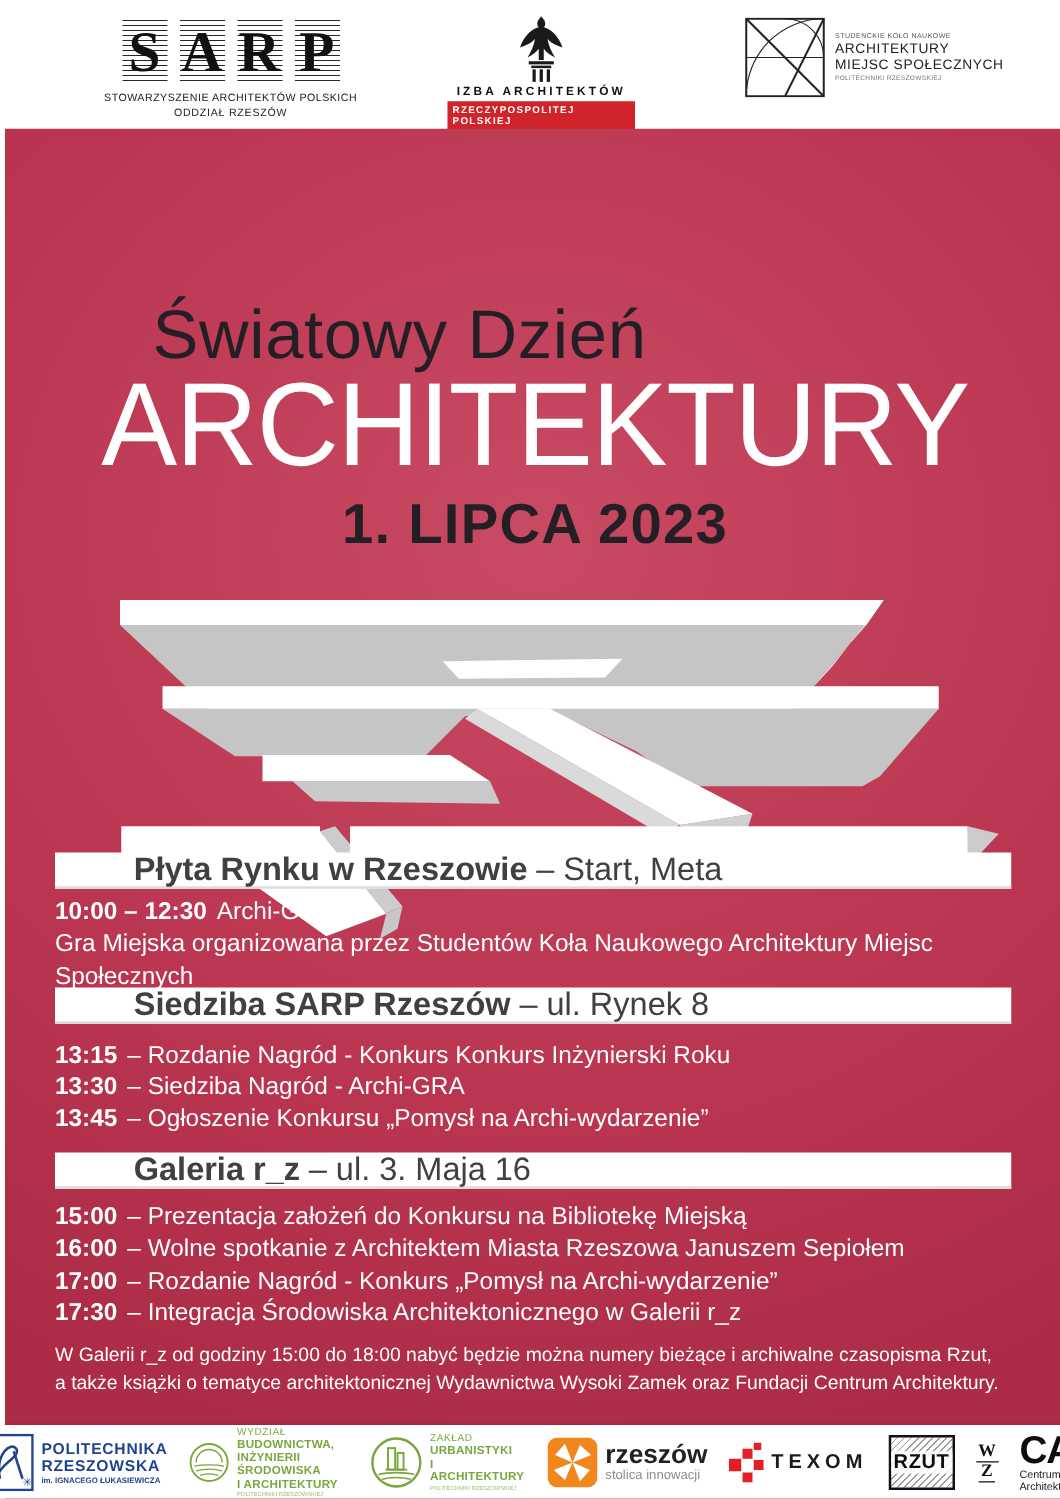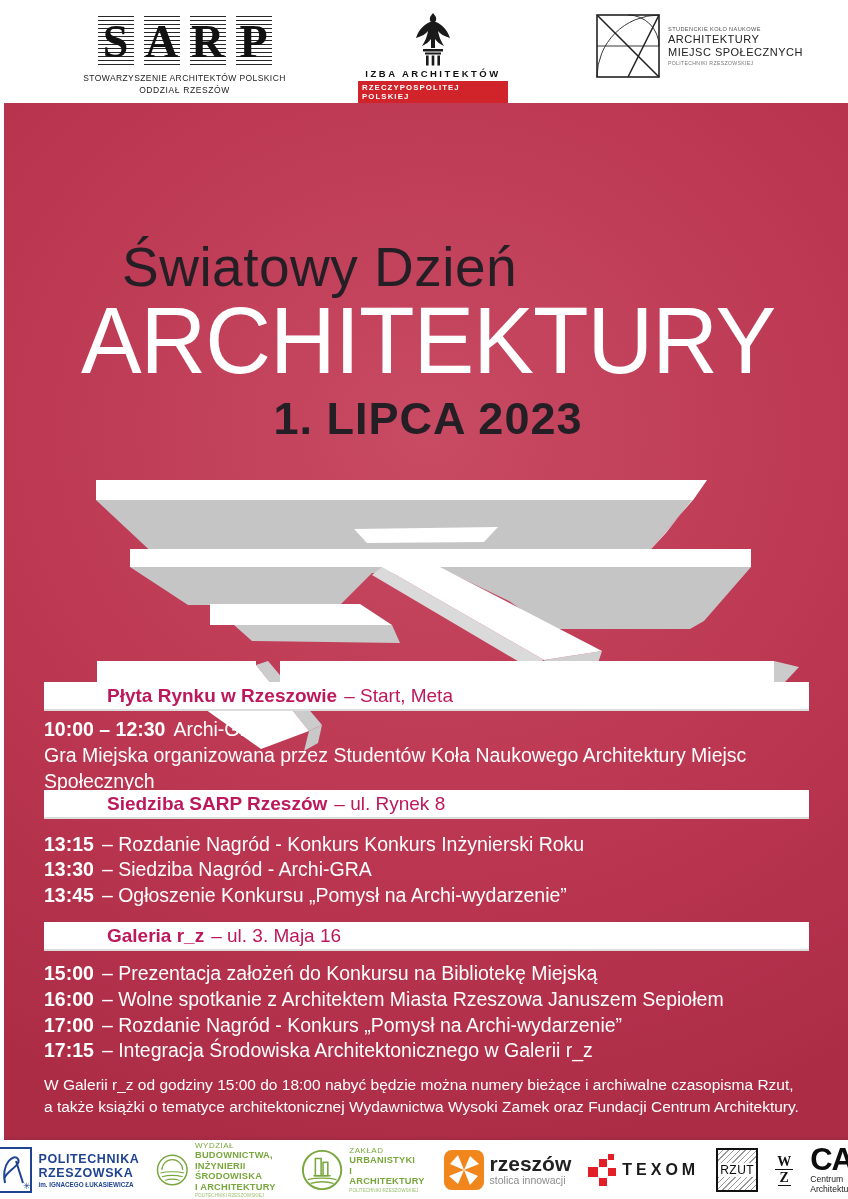--- a/index.html
+++ b/index.html
@@ -31,21 +31,21 @@
   .t-line1{position:absolute;left:118px;top:132px;font-size:55px;font-weight:300;
            color:#241e25;letter-spacing:.5px;}
   .t-line2{position:absolute;left:0;top:186px;width:848px;text-align:center;
            font-size:91px;font-weight:400;color:#fff;letter-spacing:-1px;
            transform:scaleY(1.04);}
   .t-date{position:absolute;left:0;top:290px;width:848px;text-align:center;
           font-size:45px;font-weight:700;color:#241e25;letter-spacing:1px;}
   .illu{position:absolute;left:0;top:360px;}
   
   .bar{position:absolute;left:40px;width:702px;height:27px;background:#fff;
-       padding-left:63px;display:flex;align-items:center;font-size:19px;color:#be185d;
+       padding-left:63px;display:flex;align-items:center;font-size:26px;color:#404040;
        border-bottom:2px solid #dcdcdc;}
   .bar .venue{font-weight:700;}
   .bar .addr{font-weight:400;margin-left:7px;}
   .event{position:absolute;left:40px;width:790px;font-size:19.5px;color:#fff;line-height:26px;}
   .event .time{font-weight:700;margin-right:8px;}
   .note{position:absolute;left:40px;width:790px;font-size:15.5px;color:#fff;line-height:22px;}
   
   .footer{position:absolute;left:0;top:1140px;width:848px;height:59px;background:#fff;
           display:flex;align-items:center;justify-content:center;gap:17px;
           box-shadow:0 -2px 3px rgba(0,0,0,.06);}
@@ -57,21 +57,21 @@
   .gr-top{font-size:8px;font-weight:400;letter-spacing:.5px;}
   .gr-l{font-size:9.3px;font-weight:800;letter-spacing:.2px;line-height:10.5px;}
   .gr-sub{font-size:4.6px;color:#9bbf6e;margin-top:1px;}
   .rz-text{display:flex;flex-direction:column;}
   .rz-t1{font-size:21px;color:#222;font-weight:600;line-height:20px;}
   .rz-sub{font-size:10.5px;color:#8c8c8c;}
   .texom-word{font-size:16px;font-weight:700;letter-spacing:4px;color:#1a1a1a;}
   .rzut-box{width:56px;height:44px;border:2px solid #111;box-sizing:border-box;
      background:repeating-linear-gradient(135deg,#fff 0 3px,#9a9a9a 3px 4px);
      display:flex;align-items:center;justify-content:center;}
-  .rzut-box span{font-size:12px;font-weight:400;color:#0d0d0d;background:rgba(255,255,255,.88);
+  .rzut-box span{font-size:16px;font-weight:700;color:#0d0d0d;background:rgba(255,255,255,.88);
      padding:0 2px;letter-spacing:.5px;}
   .wz{display:flex;flex-direction:column;align-items:center;font-family:"Liberation Serif",serif;}
   .wz span{font-size:14px;font-weight:700;color:#111;border-bottom:1px solid #111;
      line-height:15px;padding:0 2px;}
   .ca{display:flex;flex-direction:column;}
   .ca-t{font-size:31px;font-weight:800;color:#0d0d0d;line-height:29px;letter-spacing:-1px;}
   .ca-sub{font-size:8.6px;color:#222;}
 </style>
 </head>
 <body>
@@ -195,21 +195,21 @@
     <div class="event" style="top:857px">
       <span class="time">15:00</span><span>– Prezentacja założeń do Konkursu na Bibliotekę Miejską</span>
     </div>
     <div class="event" style="top:883px">
       <span class="time">16:00</span><span>– Wolne spotkanie z Architektem Miasta Rzeszowa Januszem Sepiołem</span>
     </div>
     <div class="event" style="top:909px">
       <span class="time">17:00</span><span>– Rozdanie Nagród - Konkurs „Pomysł na Archi-wydarzenie”</span>
     </div>
     <div class="event" style="top:934px">
-      <span class="time">17:15</span><span>– Integracja Środowiska Architektonicznego w Galerii r_z</span>
+      <span class="time">17:30</span><span>– Integracja Środowiska Architektonicznego w Galerii r_z</span>
     </div>
 
     <div class="note" style="top:971px">W Galerii r_z od godziny 15:00 do 18:00 nabyć będzie można numery bieżące i archiwalne czasopisma Rzut,</div>
     <div class="note" style="top:993px">a także książki o tematyce architektonicznej Wydawnictwa Wysoki Zamek oraz Fundacji Centrum Architektury.</div>
   </div>
 
   <div class="footer">
 
     <div class="fblock">
       <svg width="40" height="46" viewBox="0 0 40 46">

